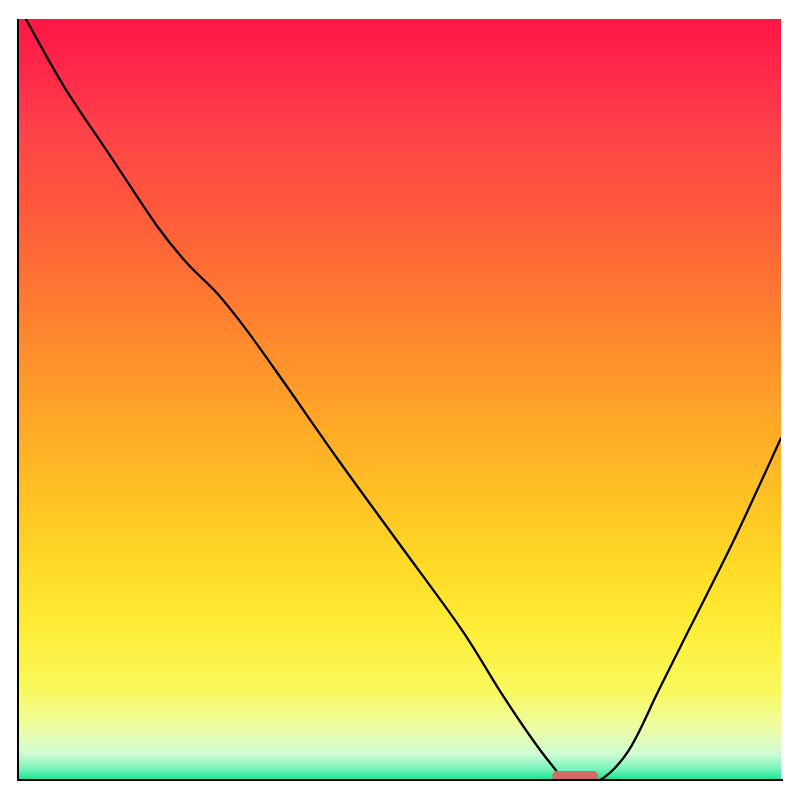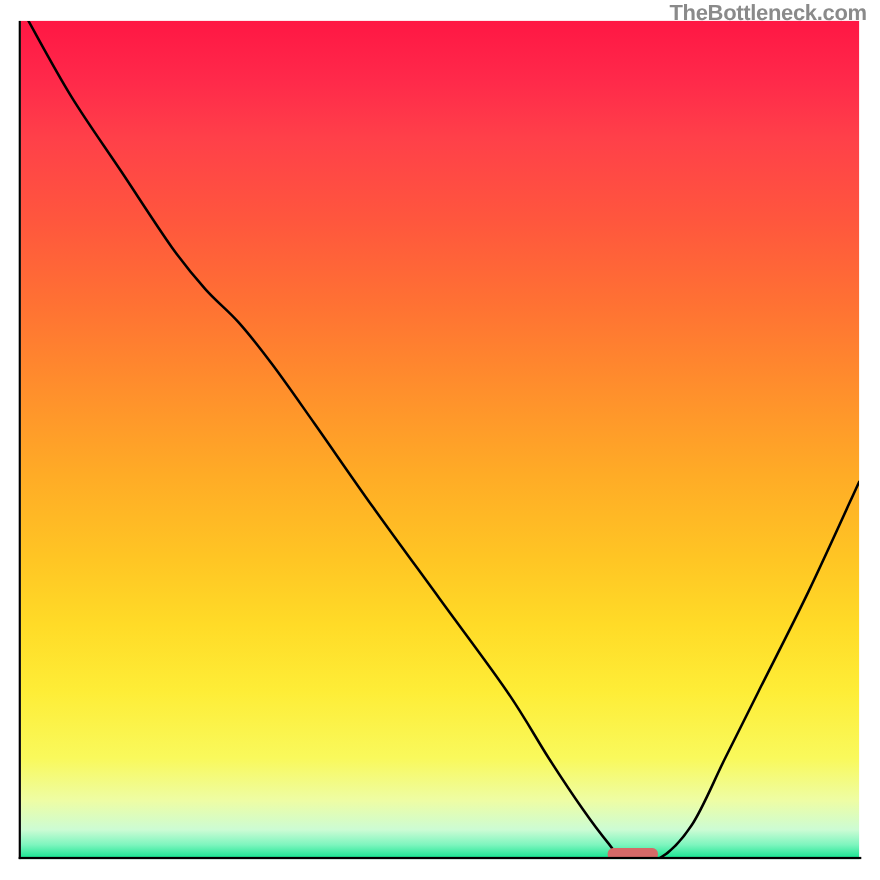--- a/index.html
+++ b/index.html
@@ -84,14 +84,13 @@
       <path id="curve-path" d="M 6.86 0.00 C 13.46 11.66, 31.34 45.26, 45.72 68.58 C 60.10 91.90, 75.90 113.84, 91.44 137.16 C 106.98 160.48, 124.21 187.60, 137.16 205.74 C 150.11 223.88, 157.28 232.18, 167.64 243.84 C 178.00 255.50, 187.76 262.66, 198.12 274.32 C 208.48 285.98, 216.94 296.88, 228.60 312.42 C 240.26 327.96, 251.16 343.74, 266.70 365.76 C 282.24 387.78, 300.61 414.76, 320.04 441.96 C 339.47 469.16, 360.27 497.28, 381.00 525.78 C 401.73 554.28, 425.12 584.99, 441.96 609.60 C 458.80 634.21, 468.40 652.42, 480.06 670.56 C 491.72 688.70, 501.47 703.33, 510.54 716.28 C 519.61 729.23, 526.92 738.99, 533.40 746.76 C 539.88 754.53, 540.87 759.41, 548.64 762.00 C 556.41 764.59, 568.76 767.18, 579.12 762.00 C 589.48 756.82, 599.24 747.06, 609.60 731.52 C 619.96 715.98, 629.72 691.29, 640.08 670.56 C 650.44 649.83, 657.61 635.51, 670.56 609.60 C 683.51 583.69, 700.74 550.54, 716.28 518.16 C 731.82 485.77, 754.23 435.94, 762.00 419.10" fill="none" stroke="#000000" stroke-width="2.3" stroke-linejoin="round" stroke-linecap="round"></path>
     </g>
     <g>
       <rect id="marker-rect" x="533.40" y="752.00" width="45.72" height="11.00" rx="5" ry="5" fill="#d46a68"></rect>
     </g>
   </svg>
 
   <div class="axis-left"></div>
   <div class="axis-bottom"></div>
 
-  <div class="watermark">TheBottleneck.com</div>
 </div>
 
 </body></html>

